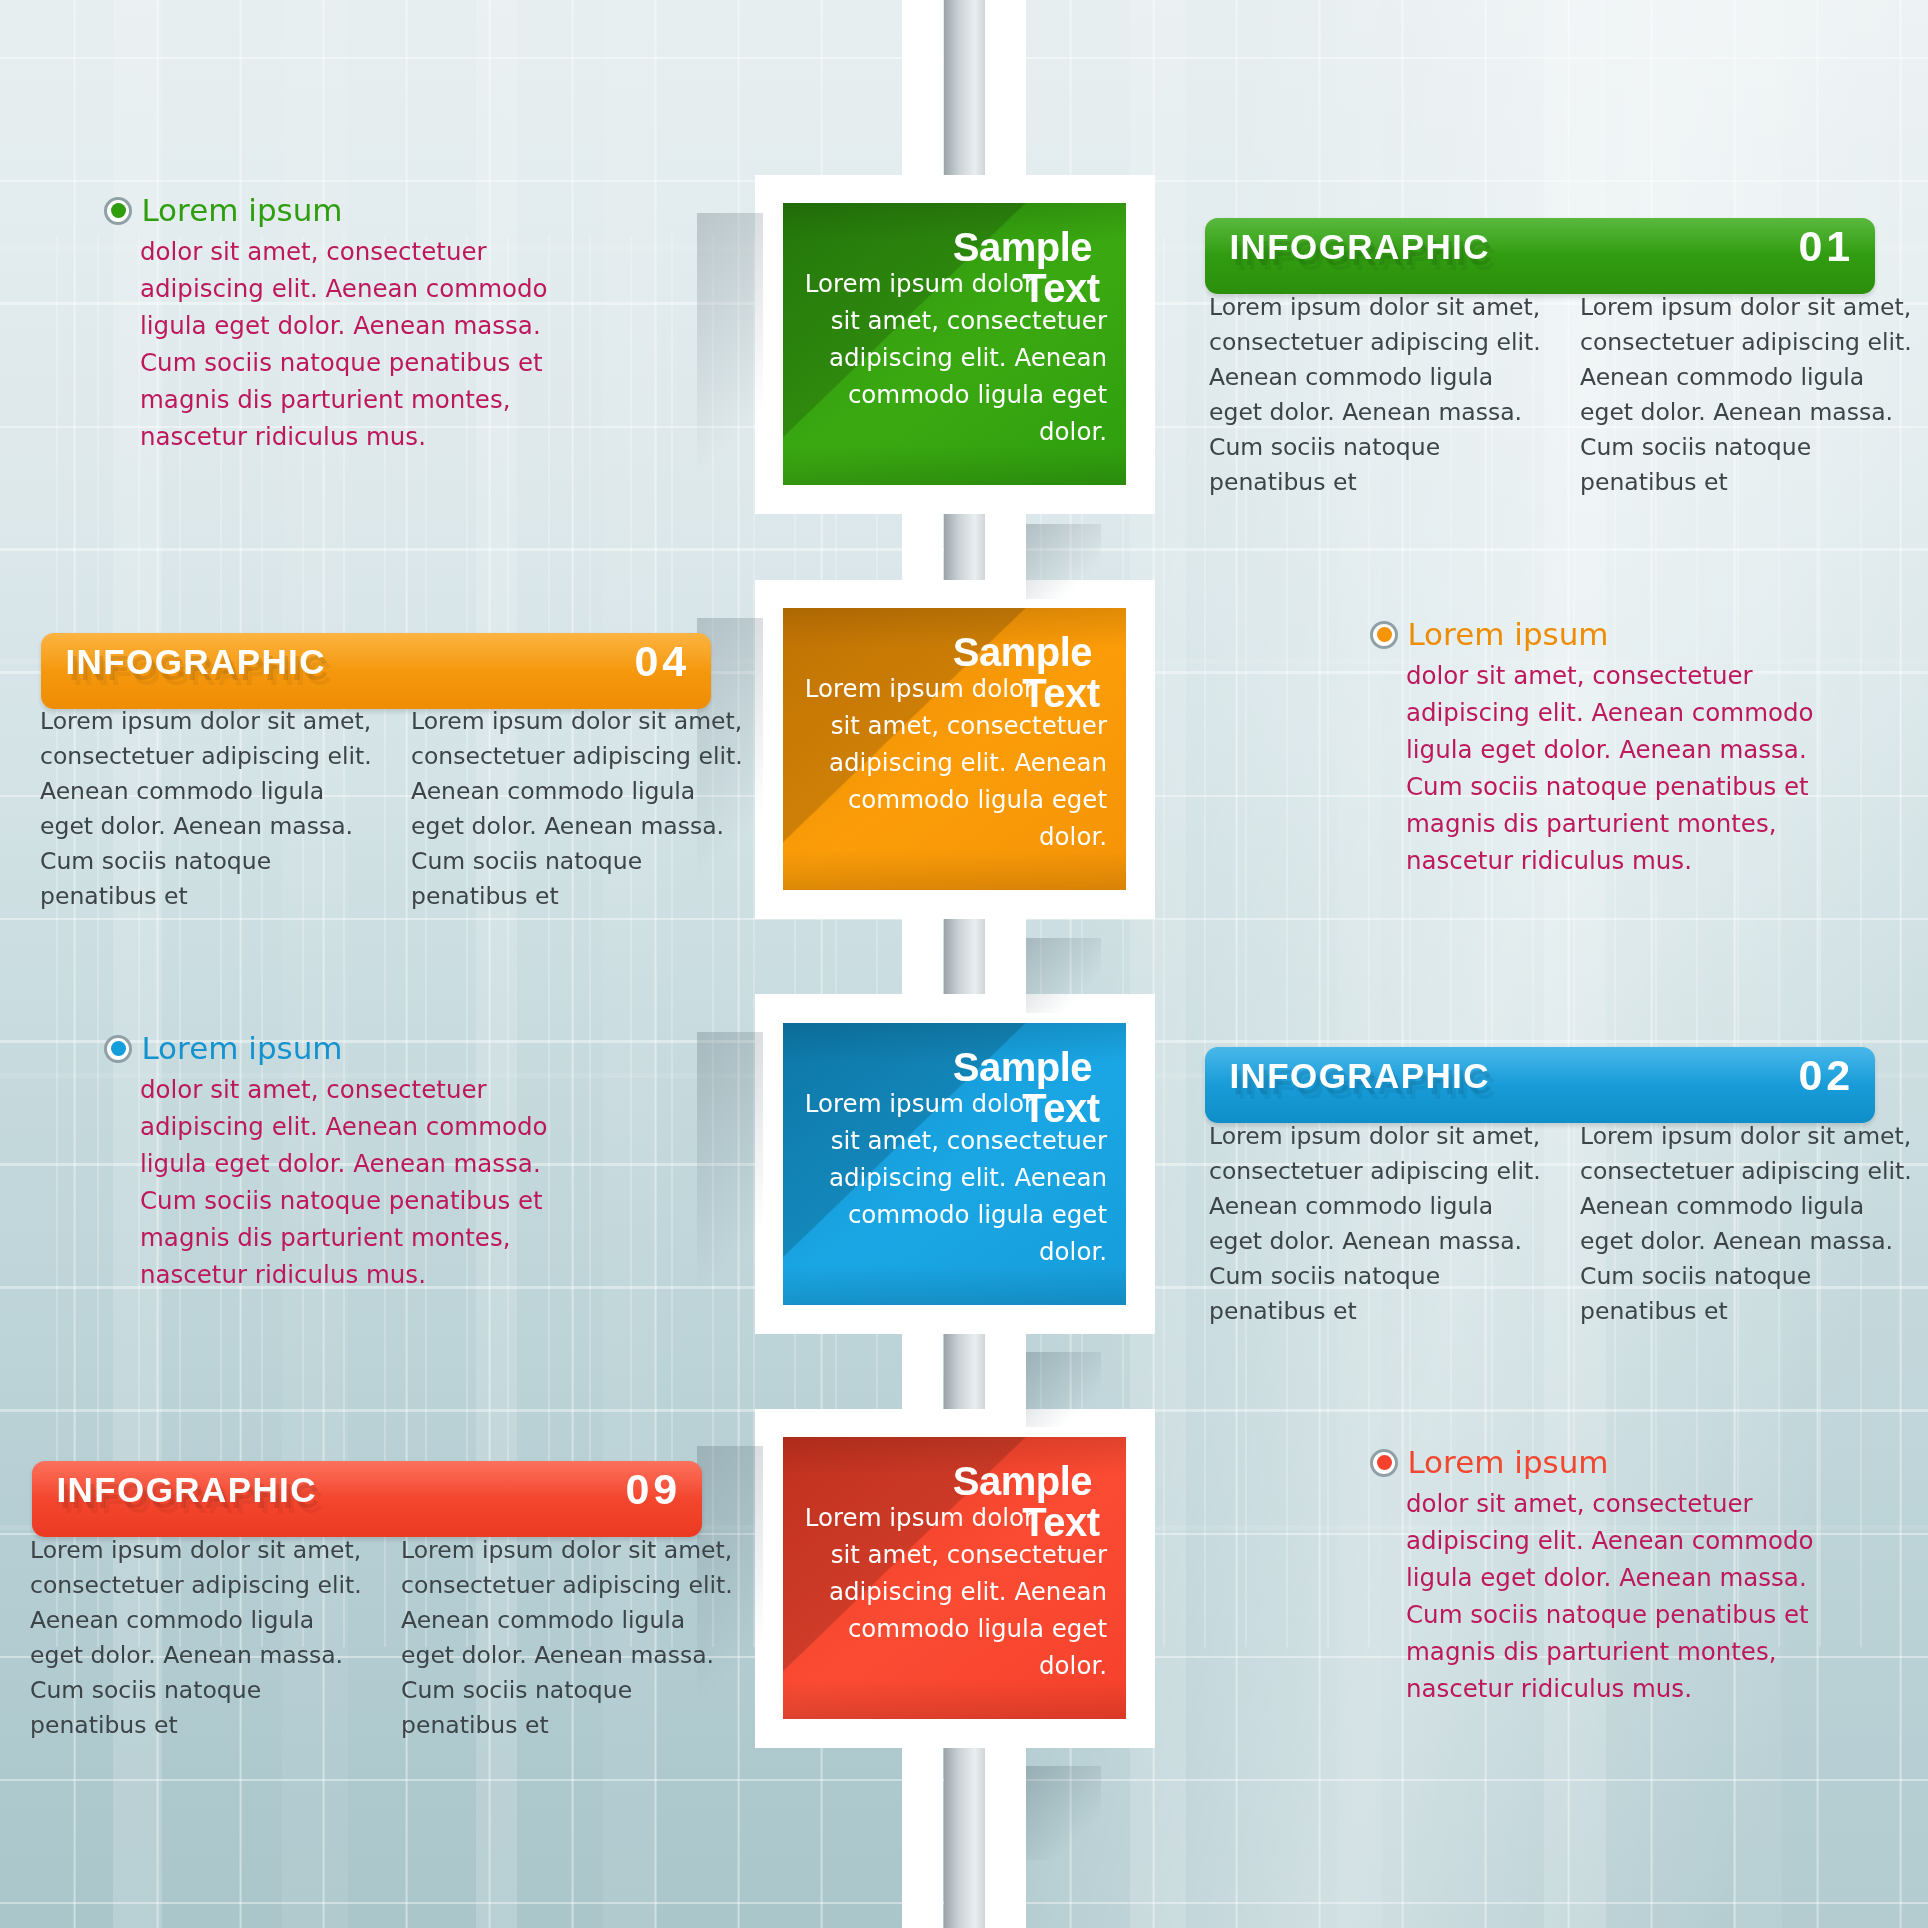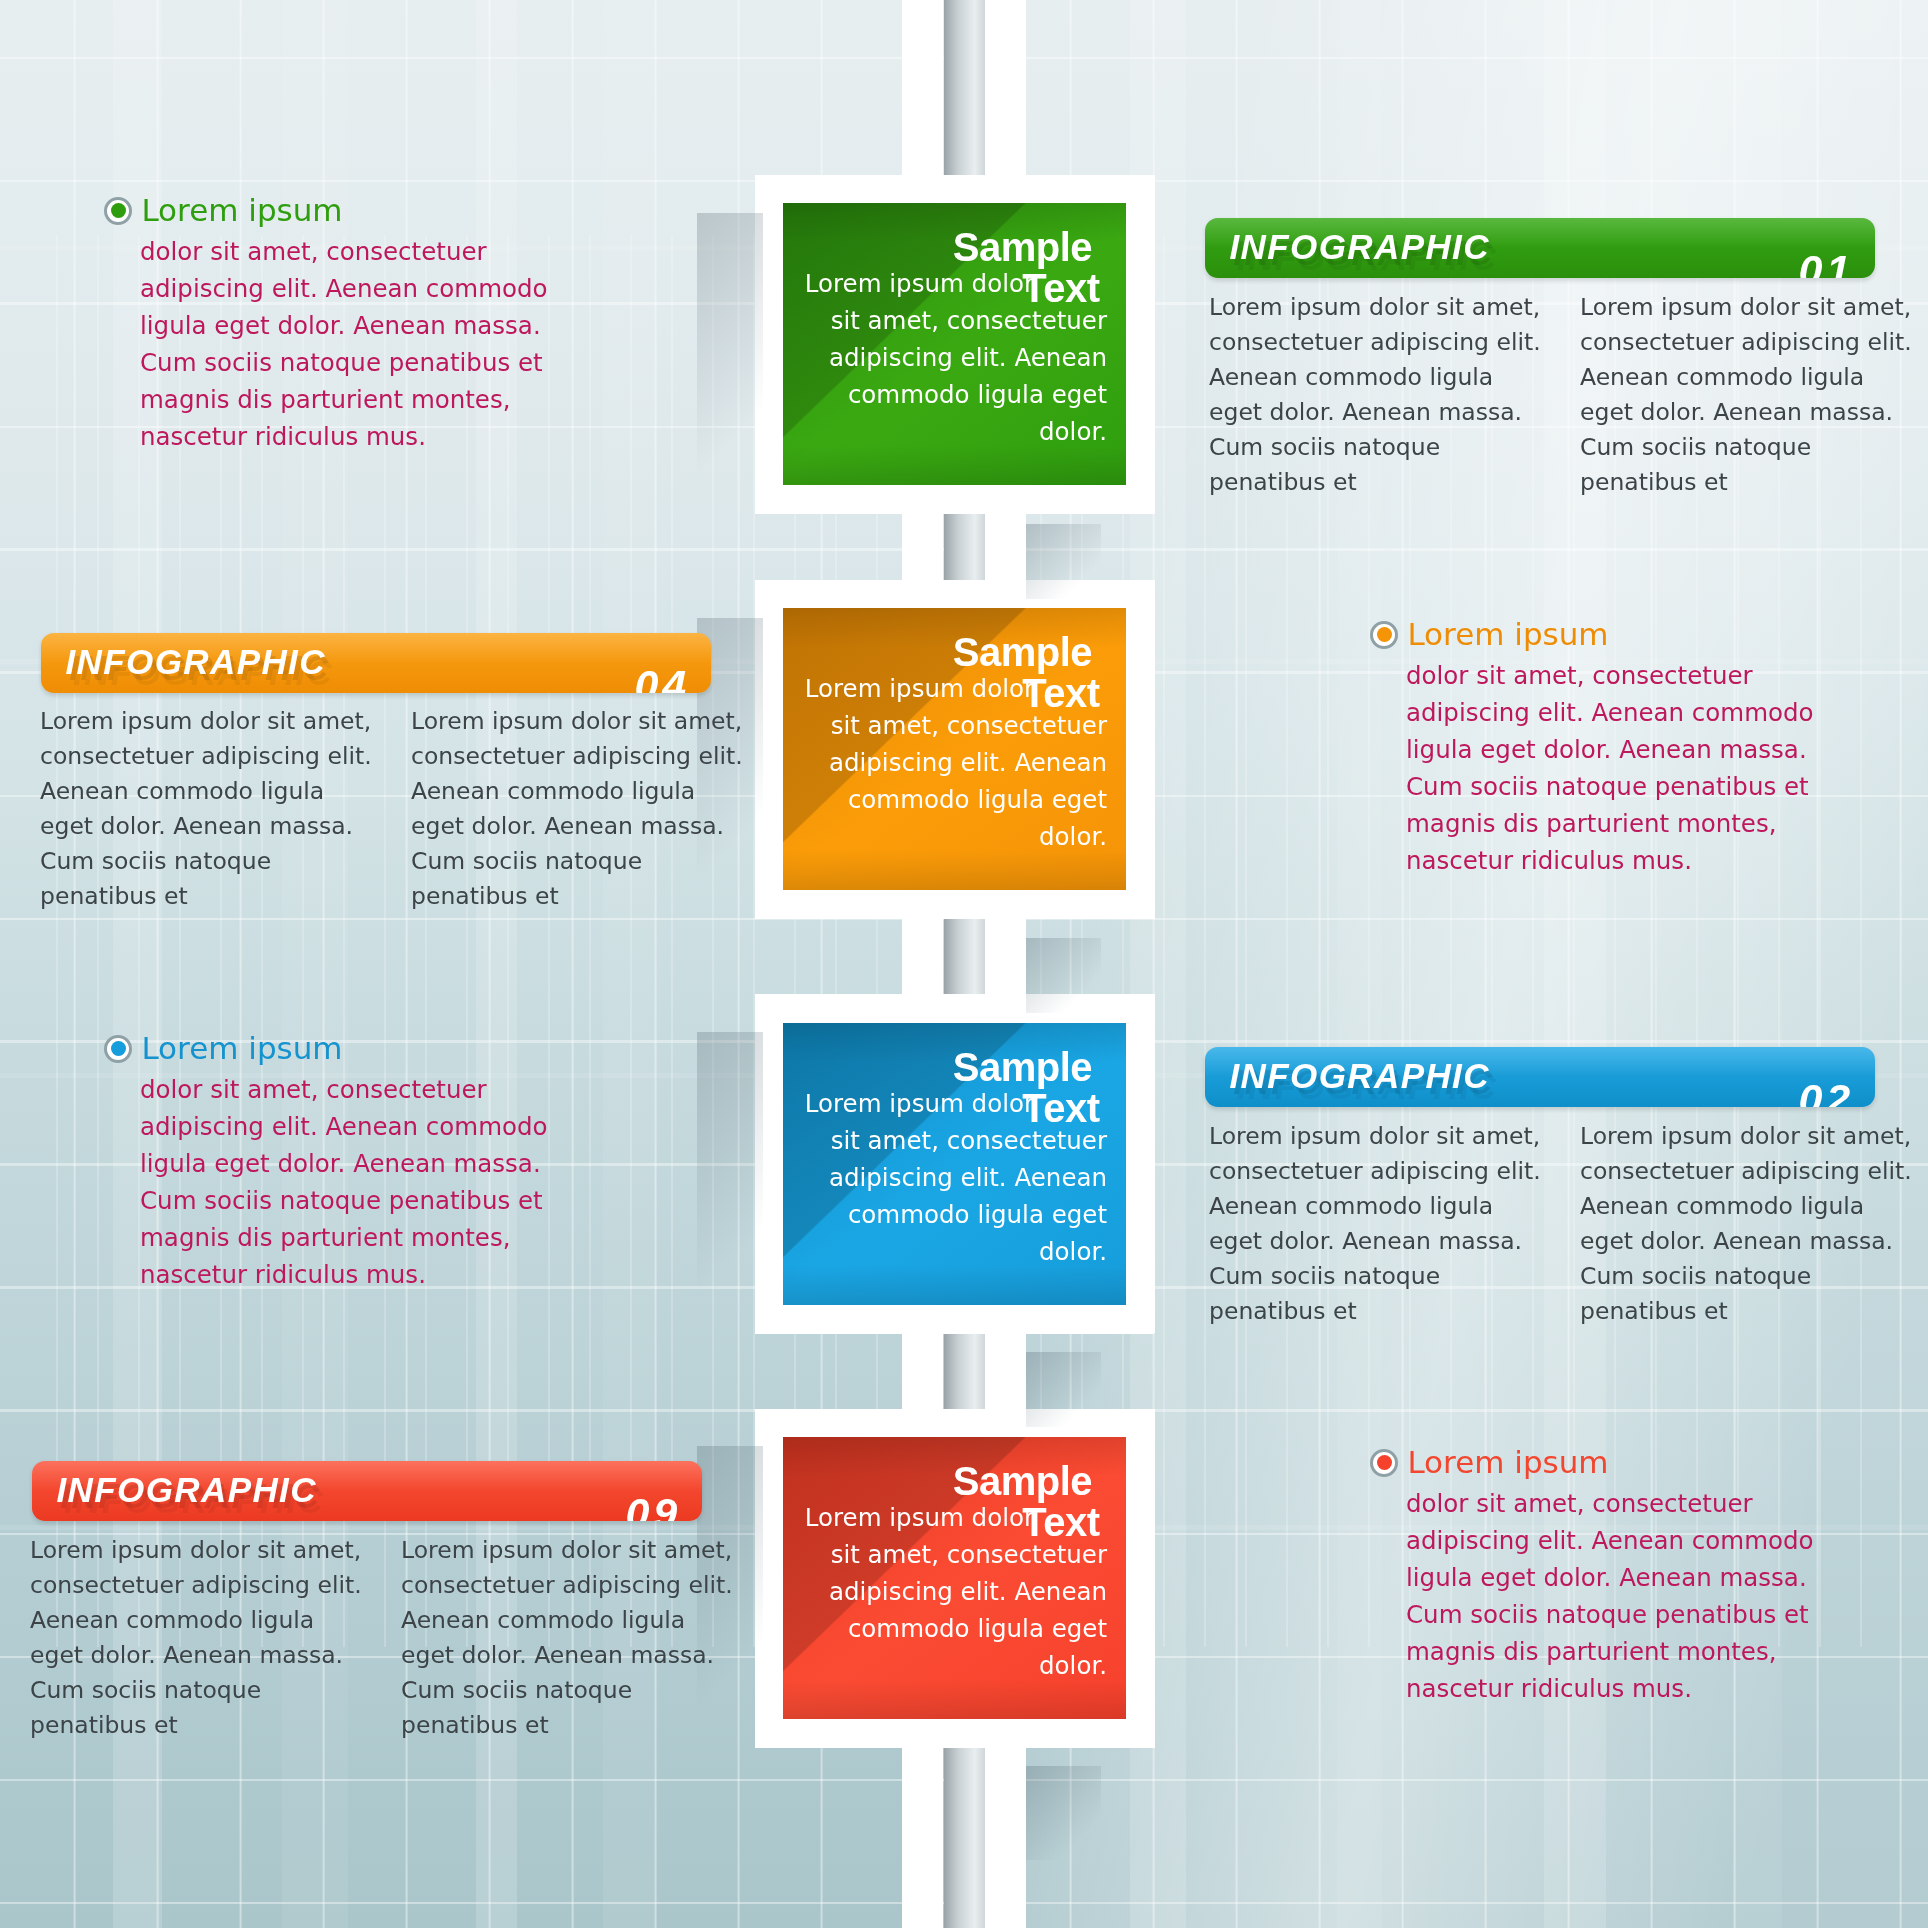--- a/index.html
+++ b/index.html
@@ -84,25 +84,24 @@
     font-size:24.5px;line-height:37px;
     text-align:right;
     margin-top:-3.8px;
     font-family:"DejaVu Sans", sans-serif;
   }
   .card-body .l1{display:block;padding-right:73px;}
 
   
   .banner{
     position:absolute;
-    height:60px;
+    height:76px;
     border-radius:13px;
     overflow:hidden;
     box-shadow:0 2.8px 4.7px rgba(0,0,0,0.13);
-    font-style:italic;
   }
   .banner .sheen{
     position:absolute;left:0;right:0;top:0;height:50%;
     background:linear-gradient(180deg, rgba(255,255,255,0.18), rgba(255,255,255,0.0));
   }
   .banner-word{
     position:absolute;left:24.5px;top:8.5px;
     font-family:"Liberation Sans", sans-serif;
     font-weight:bold;
     font-size:35px;
@@ -110,21 +109,20 @@
     color:#ffffff;
     text-shadow:3.8px 5.6px 0 rgba(0,0,0,0.10), 7.5px 11.3px 0 rgba(0,0,0,0.05);
   }
   .banner-num{
     position:absolute;right:21px;top:3.8px;
     font-family:"Liberation Sans", sans-serif;
     font-weight:bold;
     font-size:43px;
     letter-spacing:3.8px;
     color:#ffffff;
-    margin-top:24px;
   }
 
   
   .cols{position:absolute;display:flex;gap:34px;}
   .col{
     width:337px;
     font-size:23.5px;
     line-height:35px;
     color:#3c4448;
     font-family:"DejaVu Sans", sans-serif;

